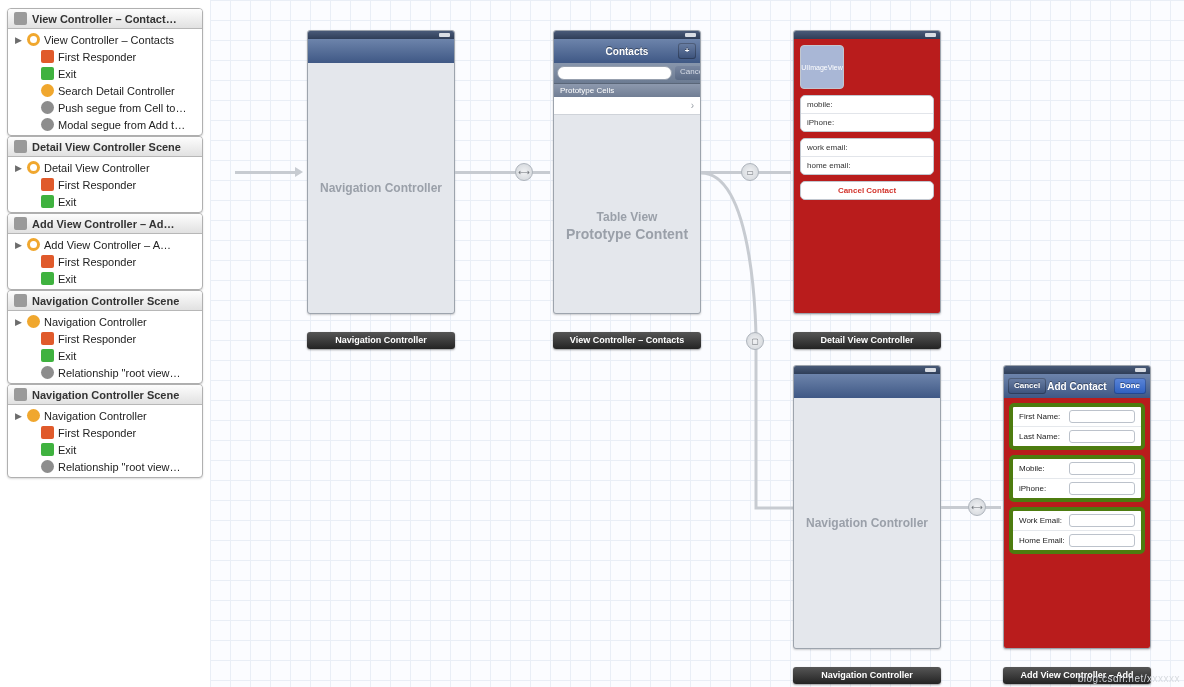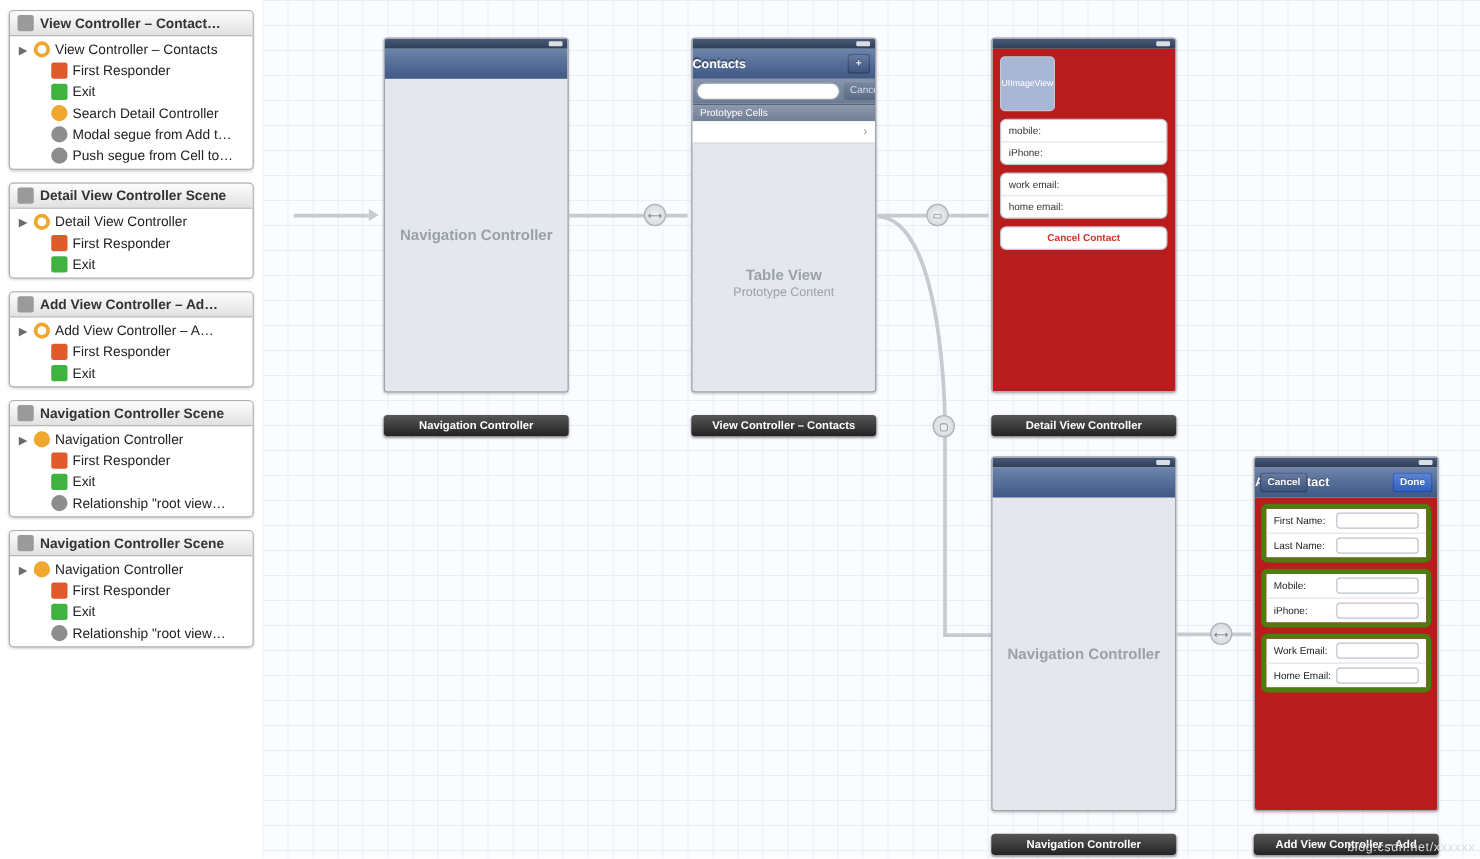--- a/index.html
+++ b/index.html
@@ -1,20 +1,20 @@
 <!DOCTYPE html>
 <html><head>
 <meta charset="utf-8">
 <style>
   *{box-sizing:border-box;margin:0;padding:0;font-family:"Lucida Grande","Helvetica Neue",Arial,sans-serif}
   body{width:1184px;height:687px;background:#fff;overflow:hidden;position:relative}
 
   
   .sidebar{position:absolute;left:7px;top:8px;width:196px}
-  .scene-box{border:1px solid #b0b0b0;border-radius:4px;background:#fff;margin-bottom:10px;box-shadow:0 1px 2px rgba(0,0,0,.15);overflow:hidden}
+  .scene-box{border:1px solid #b0b0b0;border-radius:4px;background:#fff;box-shadow:0 1px 2px rgba(0,0,0,.15);overflow:hidden}
   .scene-head{background:linear-gradient(#fdfdfd,#e1e1e1);border-bottom:1px solid #b7b7b7;padding:3px 6px;display:flex;align-items:center;gap:5px;font-size:11px;font-weight:bold;color:#333}
   .scene-body{padding:2px 0}
   .row{display:flex;align-items:center;gap:4px;padding:2px 6px;font-size:11px;color:#222;white-space:nowrap;overflow:hidden;text-overflow:ellipsis;cursor:default}
   .row .tri{width:9px;color:#6c6c6c;font-size:9px;text-align:center}
   .row .no-tri{width:9px}
   .row .indent{width:10px}
 
   
   .ic{width:13px;height:13px;border-radius:7px;display:inline-flex;align-items:center;justify-content:center;font-size:8px;color:#fff;flex:0 0 auto}               
   .ic-sb-sq{width:13px;height:13px;background:#9a9a9a;border-radius:2px}
@@ -31,30 +31,30 @@
   .canvas{position:absolute;left:210px;top:0;right:0;bottom:0;background:
     linear-gradient(#e9eef6 1px,transparent 1px) 0 0/20px 20px,
     linear-gradient(90deg,#e9eef6 1px,transparent 1px) 0 0/20px 20px,
     #fbfcff}
 
   
   .scene{position:absolute}
   .device{width:148px;height:284px;border:1px solid #9da4ad;border-radius:3px;background:#e4e7ec;display:flex;flex-direction:column;overflow:hidden;box-shadow:0 1px 2px rgba(0,0,0,.2)}
   .status{height:8px;background:linear-gradient(#495a78,#2f3e58);display:flex;align-items:center;justify-content:flex-end;padding:0 4px}
   .status .bat{width:11px;height:4px;background:#d9dde4;border-radius:1px}
-  .navbar{height:24px;background:linear-gradient(#6d84ab,#3f5885);display:flex;align-items:center;justify-content:flex-start;position:relative;color:#fff;font-size:10px;font-weight:bold;text-shadow:0 -1px 0 rgba(0,0,0,.4)}
+  .navbar{height:24px;background:linear-gradient(#6d84ab,#3f5885);display:flex;align-items:center;justify-content:center;position:relative;color:#fff;font-size:10px;font-weight:bold;text-shadow:0 -1px 0 rgba(0,0,0,.4)}
   .navbar .nb-left,.navbar .nb-right{position:absolute;top:4px;height:16px;line-height:16px;padding:0 6px;font-size:8px;font-weight:bold;border-radius:3px;background:linear-gradient(#6a7fa4,#3b517a);box-shadow:inset 0 0 0 1px rgba(0,0,0,.25);color:#fff}
   .navbar .nb-left{left:4px}
   .navbar .nb-right{right:4px}
   .nb-plus{width:18px;text-align:center;padding:0;font-size:12px}
   .body{flex:1;background:#b91c1c}
   .placeholder-center{flex:1;display:flex;flex-direction:column;align-items:center;justify-content:center;color:#9aa0a9;font-weight:bold}
   .placeholder-center .t1{font-size:12px}
   .placeholder-center .t2{font-size:12px;margin-top:24px}
-  .placeholder-center .sub{font-size:10px;font-weight:normal;margin-top:2px}
+  .placeholder-center .sub{font-size:14px;font-weight:bold;margin-top:2px}
 
   
   .srch{display:flex;gap:3px;padding:3px;background:linear-gradient(#8896ac,#6c7b92);border-bottom:1px solid #5a6678}
   .srch input{flex:1;height:14px;border-radius:7px;border:1px solid #97a0ae;background:#fff;font-size:8px;padding:0 12px}
   .srch .cancel{font-size:8px;color:#d8dde7;background:linear-gradient(#7886a0,#5a6a85);border-radius:3px;padding:1px 5px}
   .proto-hdr{font-size:8px;color:#fff;padding:2px 6px;background:linear-gradient(#8d99ae,#717e94)}
   .cell{height:18px;background:#fff;border-bottom:1px solid #cfd3d9;display:flex;align-items:center;justify-content:flex-end;padding:0 6px;color:#9aa0a7;font-size:10px}
 
   
   .grouped{padding:6px;display:flex;flex-direction:column;gap:6px}
@@ -114,27 +114,27 @@
       <div class="row">
           <span class="no-tri"></span>
           <span class="indent"></span>
           <span class="ic ic-search"></span>
           <span>Search Detail Controller</span>
         </div>
       <div class="row">
           <span class="no-tri"></span>
           <span class="indent"></span>
           <span class="ic ic-segue"></span>
+          <span>Push segue from Cell to…</span>
+        </div>
+      <div class="row">
+          <span class="no-tri"></span>
+          <span class="indent"></span>
+          <span class="ic ic-segue"></span>
           <span>Modal segue from Add t…</span>
-        </div>
-      <div class="row">
-          <span class="no-tri"></span>
-          <span class="indent"></span>
-          <span class="ic ic-segue"></span>
-          <span>Push segue from Cell to…</span>
         </div>
     </div>
   </div>
 
   <div class="scene-box">
     <div class="scene-head">
       <span class="ic-sb-sq"></span>
       <span>Detail View Controller Scene</span>
     </div>
     <div class="scene-body">

